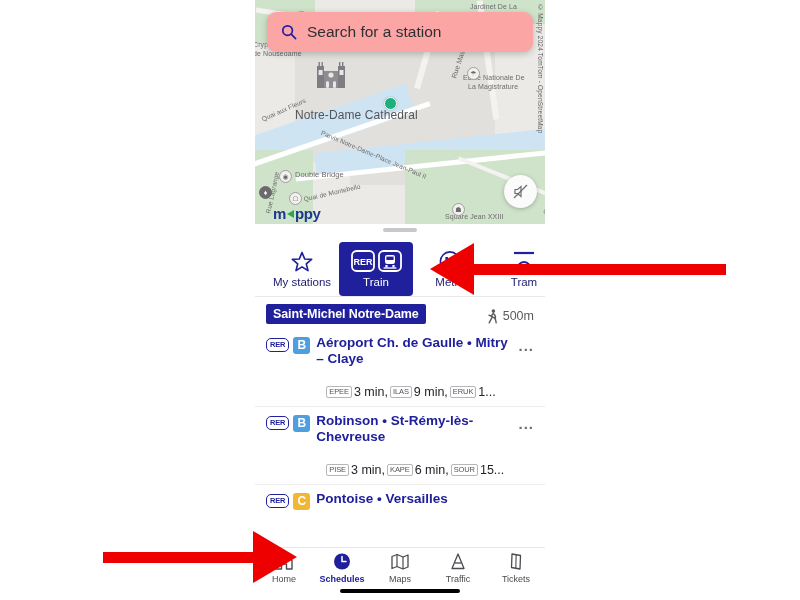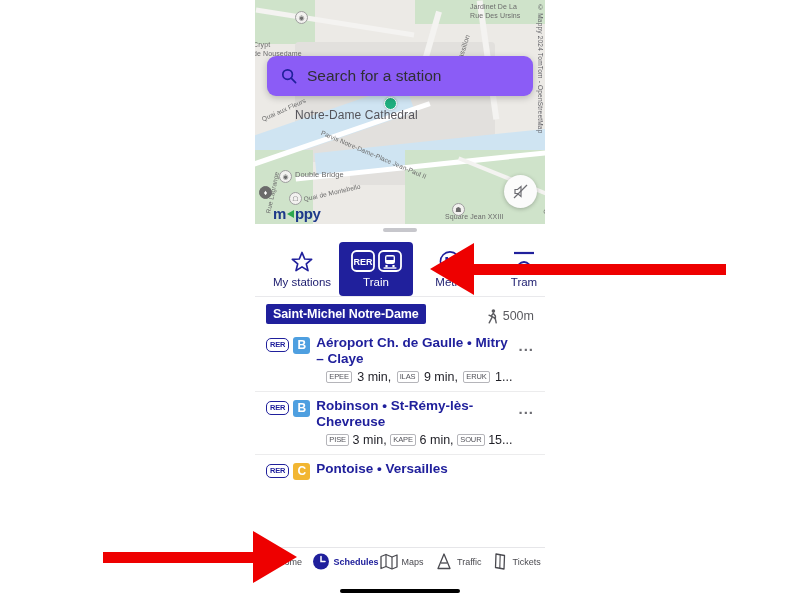--- a/index.html
+++ b/index.html
@@ -22,22 +22,22 @@
   .map .roadthin{position:absolute;background:#f4f3f1;}
   .map-label{position:absolute;font-size:7px;color:#6b6b6b;line-height:9px;
     letter-spacing:.1px;white-space:nowrap;}
   .map-label.dark{color:#55545a;}
   .copyright{
     position:absolute;right:1px;top:4px;font-size:6.5px;color:#5e5e64;
     writing-mode:vertical-rl;letter-spacing:.2px;white-space:nowrap;
   }
   .searchbar{
     position:absolute;left:12px;top:12px;width:266px;height:40px;
-    background:#8b5cf6;border-radius:9px;box-shadow:0 2px 7px rgba(0,0,0,.22);
-    display:flex;align-items:center;padding:0 14px;box-sizing:border-box;margin-top:44px;
+    background:#fca5a5;border-radius:9px;box-shadow:0 2px 7px rgba(0,0,0,.22);
+    display:flex;align-items:center;padding:0 14px;box-sizing:border-box;
   }
   .searchbar .txt{font-size:15.5px;color:#2f2f33;margin-left:10px;}
   .mapbtn{
     position:absolute;right:8px;bottom:22px;width:33px;height:33px;border-radius:50%;
     background:#fbfbfb;box-shadow:0 1px 4px rgba(0,0,0,.25);
     display:flex;align-items:center;justify-content:center;
   }
   .poi-dot{position:absolute;width:11px;height:11px;border-radius:50%;
     background:#1fae7e;border:1.5px solid #fff;box-shadow:0 0 2px rgba(0,0,0,.3);}
   .mappy{position:absolute;left:18px;bottom:8px;display:flex;align-items:center;
@@ -84,34 +84,34 @@
     border-bottom:1px solid #ececed;}
   .badges{display:flex;align-items:center;gap:4px;padding-top:2px;}
   .rerbadge{
     border:1.6px solid #20209c;border-radius:5px;color:#20209c;
     font-size:7.5px;font-weight:bold;padding:2px 3px;line-height:8px;letter-spacing:-.2px;
   }
   .linebadge{width:17px;height:17px;border-radius:3px;color:#fff;
     font-size:12px;font-weight:bold;display:flex;align-items:center;justify-content:center;}
   .linebody{flex:1;min-width:0;}
   .dest{font-size:13.5px;font-weight:bold;color:#20209c;line-height:16px;}
-  .times{display:flex;align-items:center;gap:2px;margin-top:3px;
-    font-size:12.5px;color:#1f1f26;white-space:nowrap;overflow:hidden;padding-left:10px;justify-content:space-between;}
+  .times{display:flex;align-items:center;gap:2px;margin-top:18px;
+    font-size:12.5px;color:#1f1f26;white-space:nowrap;overflow:hidden;padding-left:10px;}
   .times .code{
     border:1px solid #b5b5ba;border-radius:2px;color:#53535a;
     font-size:7.5px;padding:1px 2px;line-height:8px;letter-spacing:-.1px;
   }
   .dots{color:#6d6d73;font-size:15px;font-weight:bold;letter-spacing:1px;padding-top:2px;}
 
   
   .tabbar{
     position:absolute;left:0;bottom:0;width:290px;height:48px;background:#fff;
     border-top:1px solid #e6e6e9;display:flex;align-items:flex-start;padding-top:4px;
   }
-  .tab{flex:1;display:flex;align-items:center;gap:3px;
+  .tab{flex:1;display:flex;flex-direction:column;align-items:center;gap:3px;
     font-size:9px;color:#4a4a50;}
   .tab.active{color:#20209c;font-weight:bold;}
   .homebar{position:absolute;left:50%;transform:translateX(-50%);bottom:7px;
     width:120px;height:4px;border-radius:3px;background:#000;}
 
   
   .arrow{position:absolute;display:flex;align-items:center;}
   .arrow .shaft{height:11px;background:#ee0000;}
   .arrow .head{width:0;height:0;border-top:26px solid transparent;
     border-bottom:26px solid transparent;}

